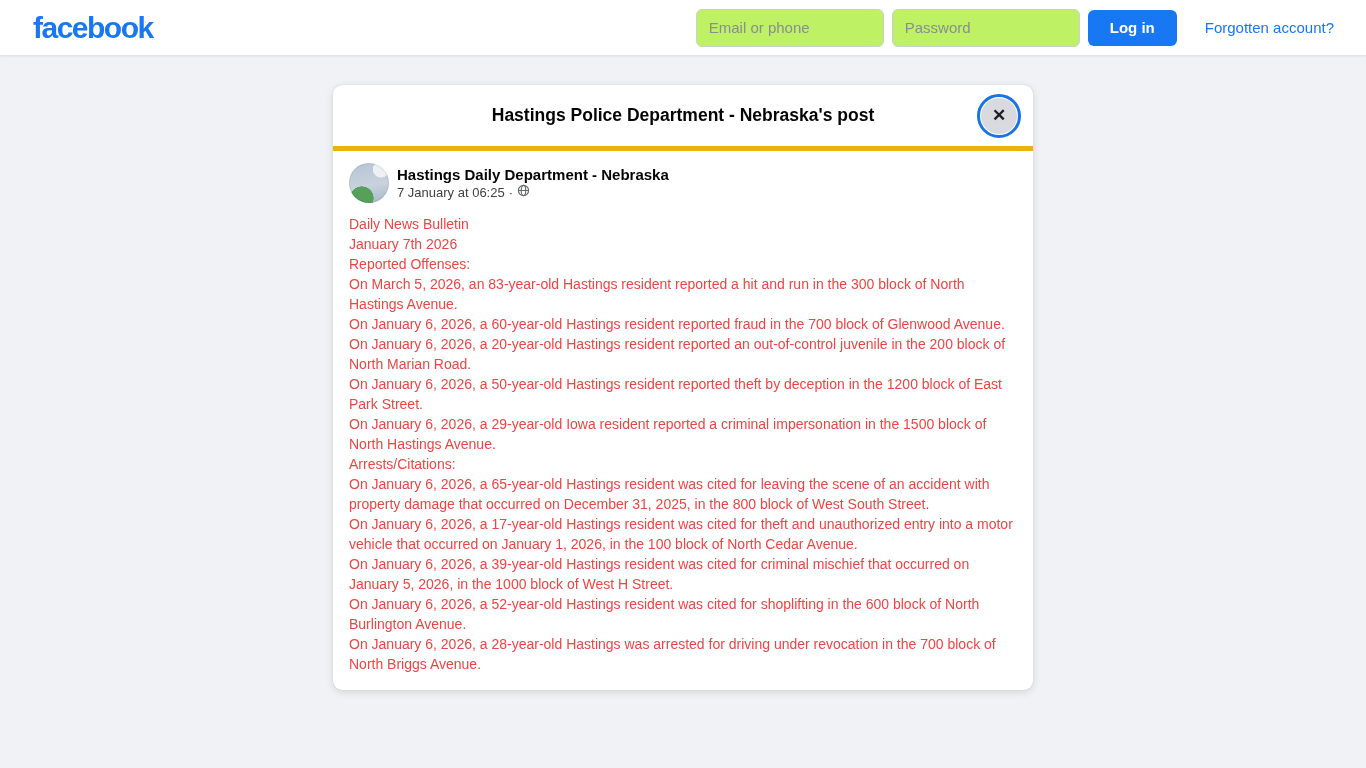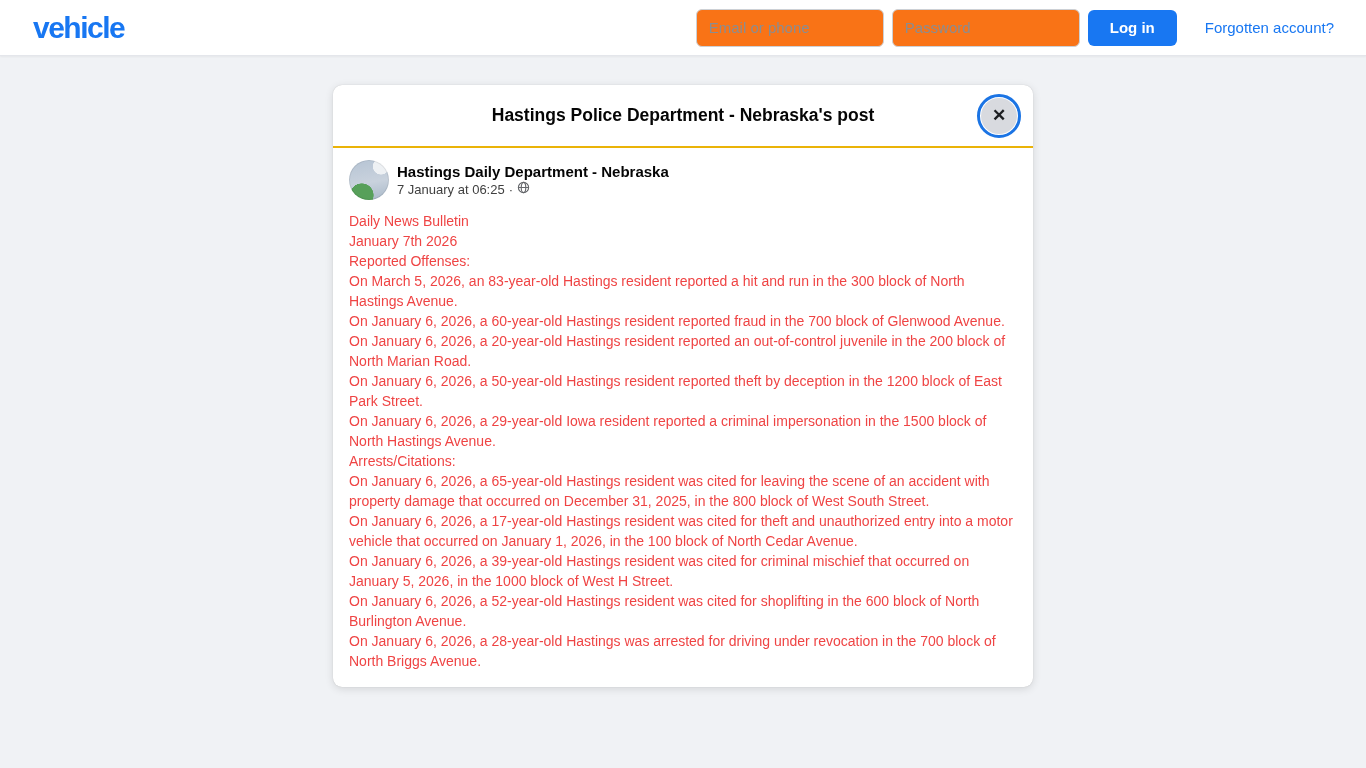--- a/index.html
+++ b/index.html
@@ -41,21 +41,21 @@
   .nav-input {
     width: 162px;
     height: 36px;
     border: 1px solid #ccd0d5;
     border-radius: 6px;
     padding: 0 12px;
     font-size: 15px;
     font-family: inherit;
     color: #1c1e21;
     outline: none;
-    background: #f97316;
+    background: #bef264;
   }
   .nav-input::placeholder { color: #8a8d91; }
   .login-btn {
     height: 36px;
     padding: 0 22px;
     background: #1877f2;
     color: #ffffff;
     border: none;
     border-radius: 6px;
     font-size: 15px;
@@ -76,21 +76,21 @@
     width: 700px;
     margin: 29px auto 0;
     background: #ffffff;
     border-radius: 9px;
     box-shadow: 0 2px 8px rgba(0,0,0,.12), 0 0 1px rgba(0,0,0,.2);
     overflow: hidden;
   }
   .dialog-header {
     position: relative;
     height: 61px;
-    border-bottom: 2px solid #eab308;
+    border-bottom: 5px solid #eab308;
     display: flex;
     align-items: center;
     justify-content: center;
   }
   .dialog-title {
     font-size: 17.5px;
     font-weight: 700;
     color: #050505;
   }
   .close-btn {
@@ -159,21 +159,21 @@
     line-height: 20px;
     color: #ef4444;
     white-space: pre-line;
   }
   .post-text p + p { }
 </style>
 </head>
 <body>
 
 <header class="navbar">
-  <div class="fb-logo">vehicle</div>
+  <div class="fb-logo">facebook</div>
   <div class="nav-right">
     <input class="nav-input" type="text" placeholder="Email or phone" style="">
     <input class="nav-input" type="password" placeholder="Password" style="">
     <button class="login-btn">Log in</button>
     <a class="forgot-link">Forgotten account?</a>
   </div>
 </header>
 
 <div class="dialog">
   <div class="dialog-header">

